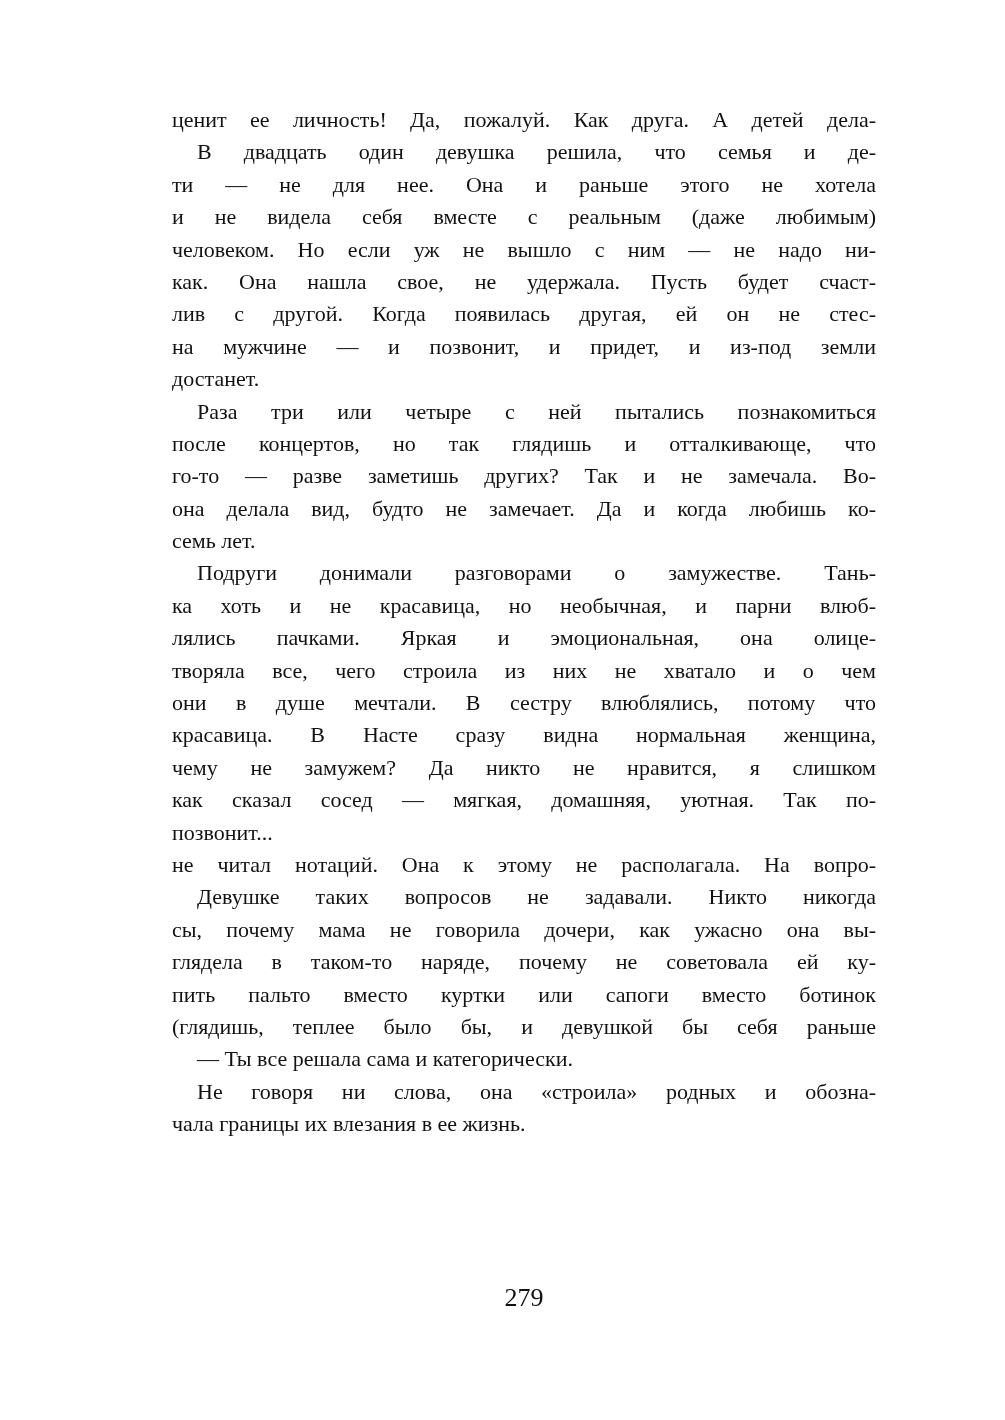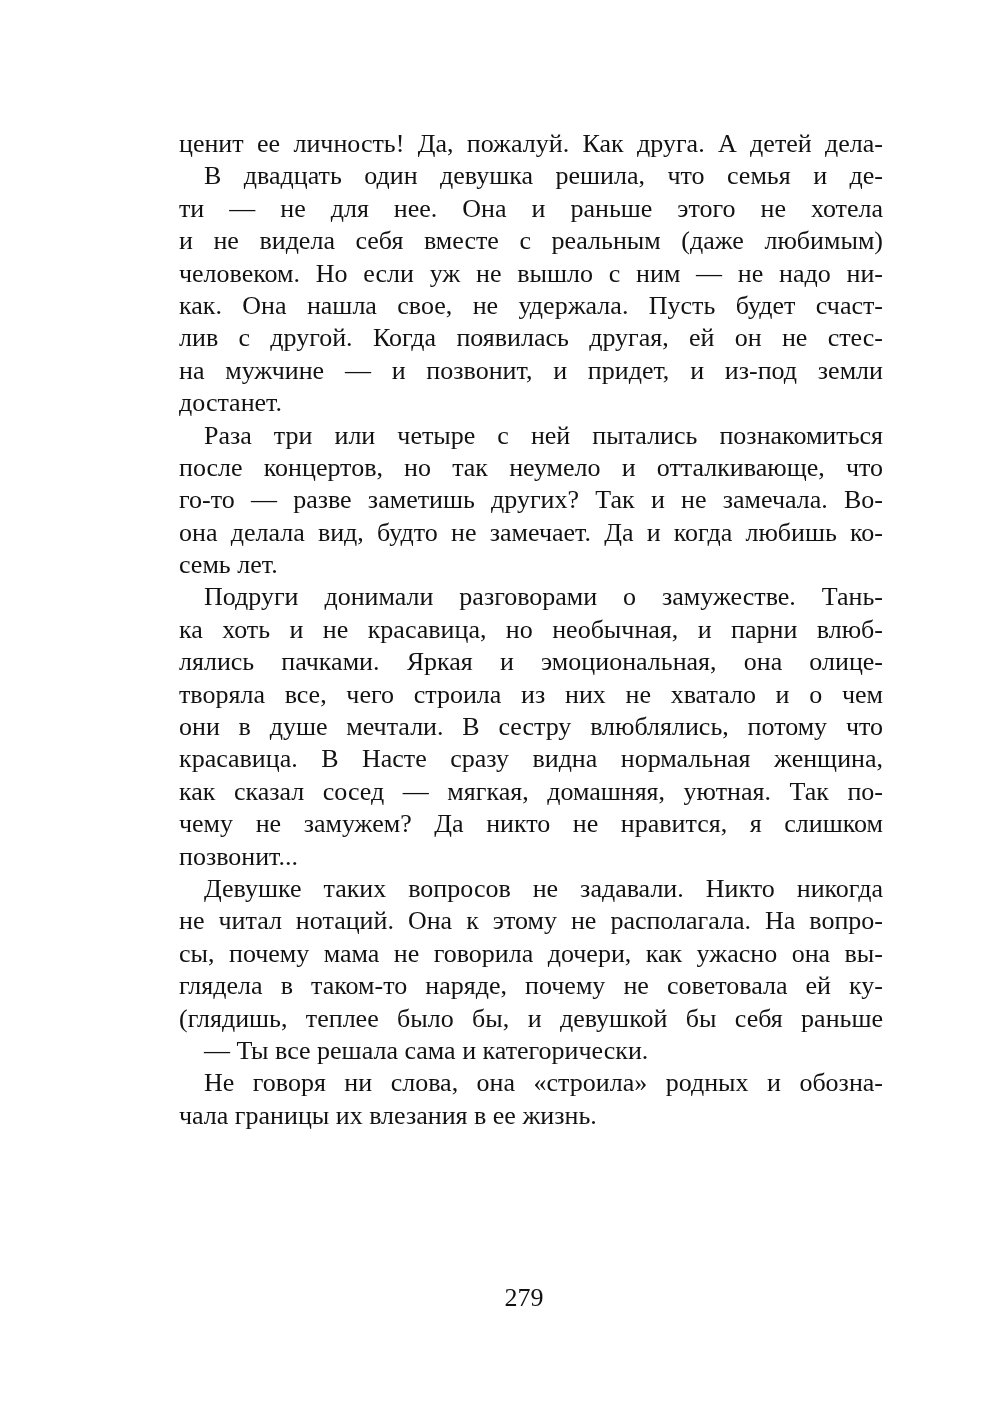--- a/index.html
+++ b/index.html
@@ -16,24 +16,23 @@
     overflow: hidden;
   }
   .page {
     position: absolute;
     inset: 0;
     background: #ffffff;
   }
   .text-block {
     position: absolute;
     left: 172px;
-    top: 128px;
+    top: 104px;
     width: 704px;
-    font-size: 26px;
-    margin-left: 7px;
+    font-size: 22px;
   }
   .paragraph {
     margin: 0;
     padding: 0;
   }
   .line {
     line-height: 32.4px;
     height: 32.4px;
     text-align: justify;
     text-align-last: justify;
@@ -71,41 +70,42 @@
         <div class="line">ти — не для нее. Она и раньше этого не хотела</div>
         <div class="line">и не видела себя вместе с реальным (даже любимым)</div>
         <div class="line">человеком. Но если уж не вышло с ним — не надо ни-</div>
         <div class="line">как. Она нашла свое, не удержала. Пусть будет счаст-</div>
         <div class="line">лив с другой. Когда появилась другая, ей он не стес-</div>
         <div class="line">на мужчине — и позвонит, и придет, и из-под земли</div>
         <div class="line last">достанет.</div>
       </div>
       <div class="paragraph">
         <div class="line indent">Раза три или четыре с ней пытались познакомиться</div>
-        <div class="line">после концертов, но так неумело и отталкивающе, что</div>
+        <div class="line">после концертов, но так глядишь и отталкивающе, что</div>
         <div class="line">го-то — разве заметишь других? Так и не замечала. Во-</div>
         <div class="line">она делала вид, будто не замечает. Да и когда любишь ко-</div>
         <div class="line last">семь лет.</div>
       </div>
       <div class="paragraph">
         <div class="line indent">Подруги донимали разговорами о замужестве. Тань-</div>
         <div class="line">ка хоть и не красавица, но необычная, и парни влюб-</div>
         <div class="line">лялись пачками. Яркая и эмоциональная, она олице-</div>
         <div class="line">творяла все, чего строила из них не хватало и о чем</div>
         <div class="line">они в душе мечтали. В сестру влюблялись, потому что</div>
         <div class="line">красавица. В Насте сразу видна нормальная женщина,</div>
+        <div class="line">чему не замужем? Да никто не нравится, я слишком</div>
         <div class="line">как сказал сосед — мягкая, домашняя, уютная. Так по-</div>
-        <div class="line">чему не замужем? Да никто не нравится, я слишком</div>
         <div class="line last">позвонит...</div>
       </div>
       <div class="paragraph">
+        <div class="line">не читал нотаций. Она к этому не располагала. На вопро-</div>
         <div class="line indent">Девушке таких вопросов не задавали. Никто никогда</div>
-        <div class="line">не читал нотаций. Она к этому не располагала. На вопро-</div>
         <div class="line">сы, почему мама не говорила дочери, как ужасно она вы-</div>
         <div class="line">глядела в таком-то наряде, почему не советовала ей ку-</div>
+        <div class="line">пить пальто вместо куртки или сапоги вместо ботинок</div>
         <div class="line">(глядишь, теплее было бы, и девушкой бы себя раньше</div>
       </div>
       <div class="paragraph">
         <div class="line last indent">— Ты все решала сама и категорически.</div>
       </div>
       <div class="paragraph">
         <div class="line indent">Не говоря ни слова, она «строила» родных и обозна-</div>
         <div class="line last">чала границы их влезания в ее жизнь.</div>
       </div>
     </div>

